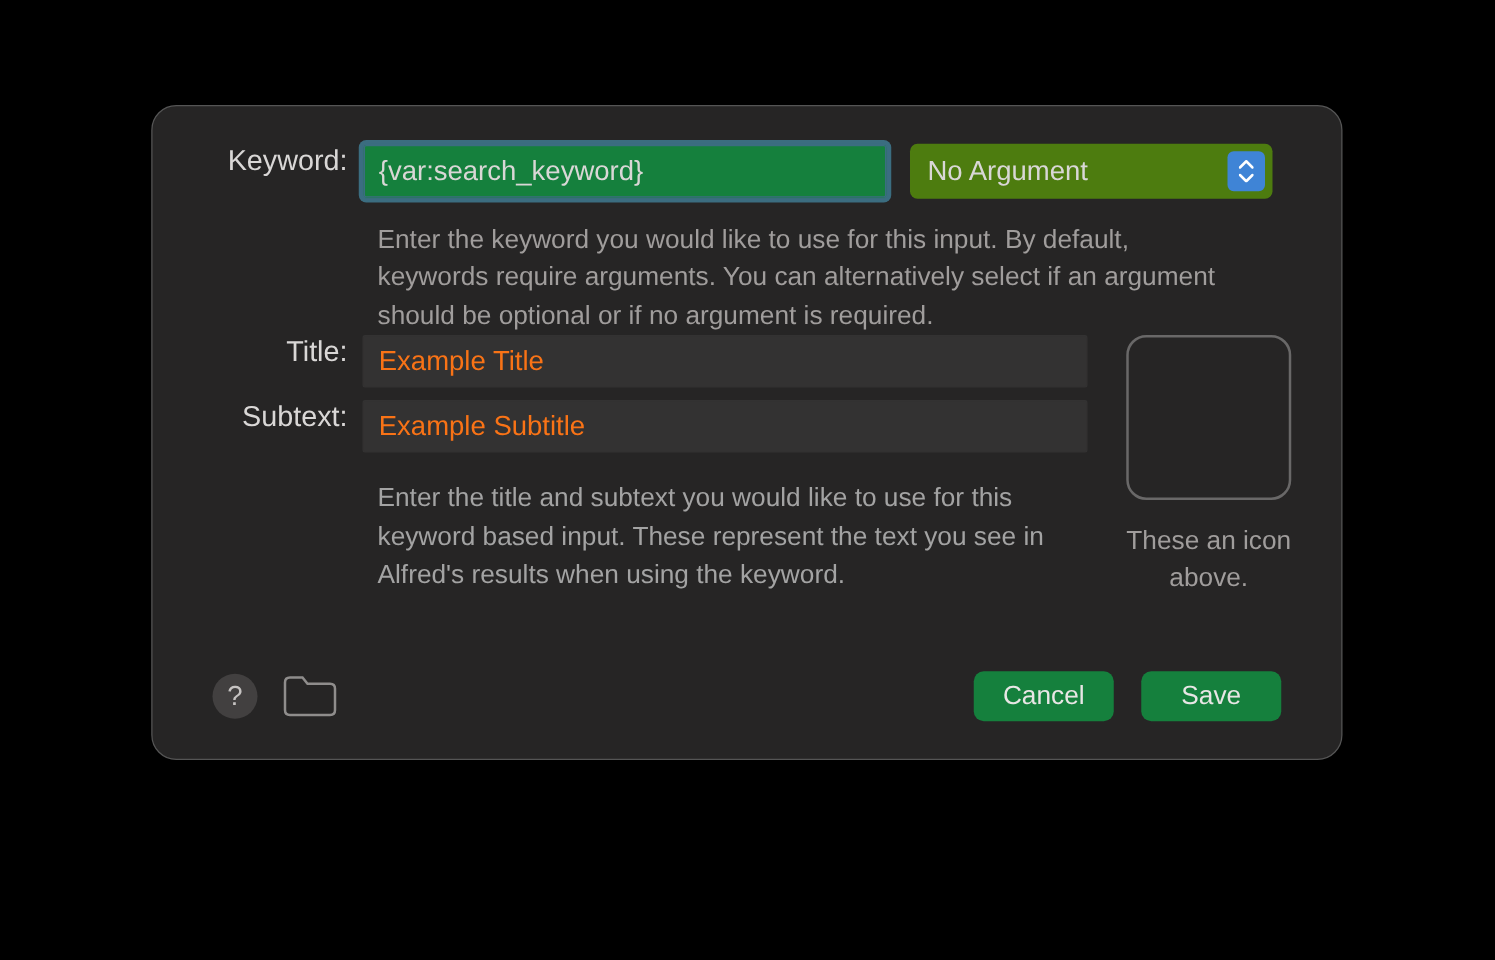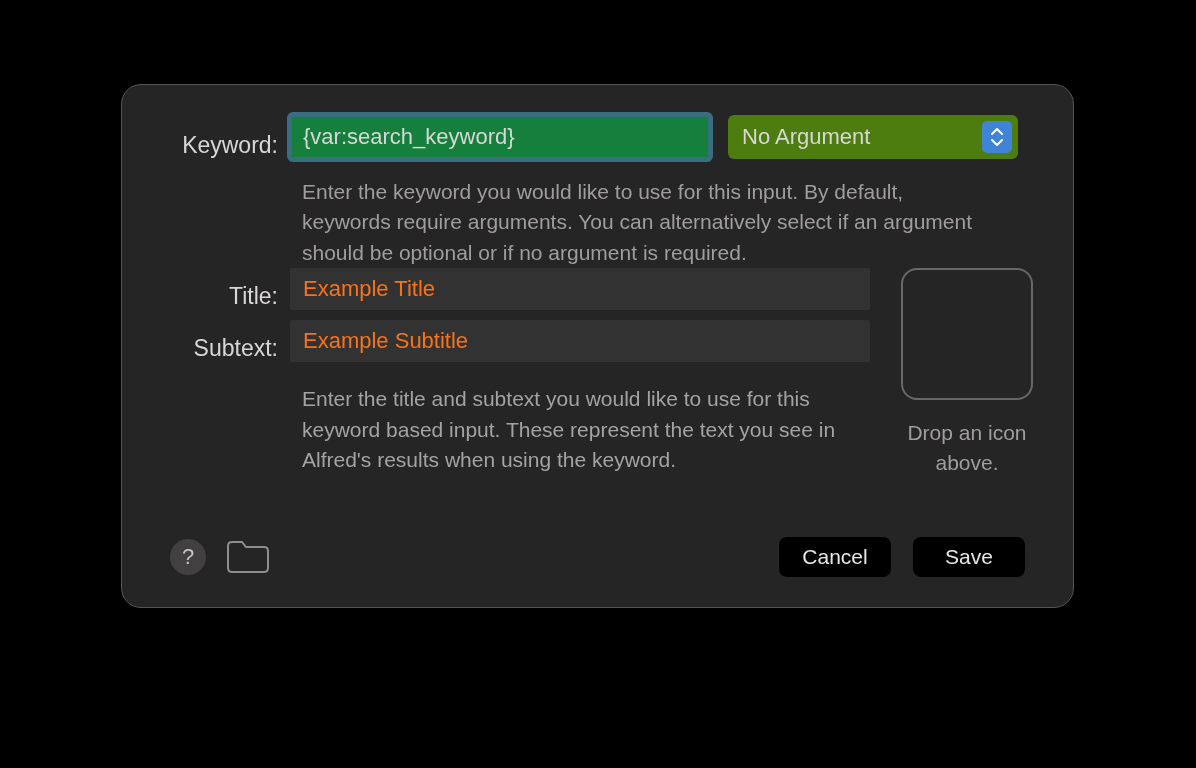--- a/index.html
+++ b/index.html
@@ -18,21 +18,21 @@
     top: 84px;
     width: 953px;
     height: 524px;
     background: #262525;
     border: 1px solid #555555;
     border-radius: 20px;
     padding: 30px 48px 30px 48px;
   }
   .row {
     display: flex;
-    align-items: flex-end;
+    align-items: flex-start;
     margin-bottom: 8px;
   }
   .label {
     width: 120px;
     text-align: right;
     color: #d9d7d6;
     font-size: 23px;
     padding-right: 12px;
     flex: 0 0 auto;
   }
@@ -153,21 +153,21 @@
   .folder-icon {
     width: 44px;
     height: 34px;
     cursor: pointer;
   }
   .spacer { flex: 1 1 auto; }
   .btn {
     min-width: 112px;
     height: 40px;
     border-radius: 8px;
-    background: #000000;
+    background: #15803d;
     color: #e8e6e5;
     border: none;
     font-size: 21px;
     padding: 0 22px;
     margin-left: 22px;
     cursor: pointer;
   }
 </style>
 </head>
 <body>
@@ -203,21 +203,21 @@
       <div class="row" style="margin-top:10px">
         <div class="label">Subtext:</div>
         <input type="text" class="text-input" value="Example Subtitle" style="">
       </div>
 
       <div class="helper2">Enter the title and subtext you would like to use for this keyword based input. These represent the text you see in Alfred's results when using the keyword.</div>
     </div>
 
     <div class="iconcol">
       <div class="icon-drop"></div>
-      <div class="icon-drop-label">Drop an icon above.</div>
+      <div class="icon-drop-label">These an icon above.</div>
     </div>
   </div>
 
   <div class="footer">
     <div class="help-btn">
       <span>?</span>
     </div>
     <div class="folder-icon">
       <svg width="44" height="34" viewBox="0 0 44 34">
         <path d="M2 6 Q2 2 6 2 L16 2 L20 7 L38 7 Q42 7 42 11 L42 28 Q42 32 38 32 L6 32 Q2 32 2 28 Z" fill="none" stroke="#8f8d8c" stroke-width="2"></path>

